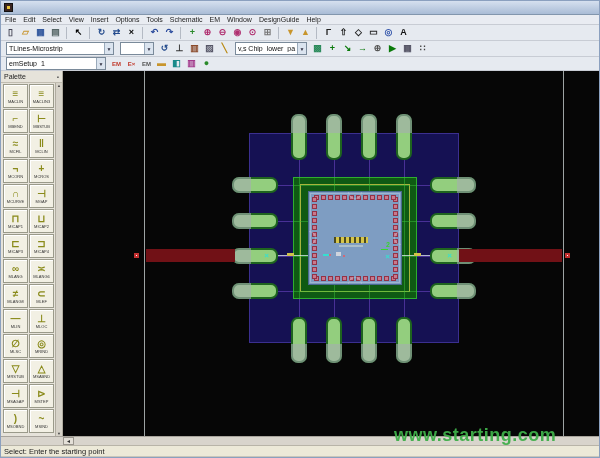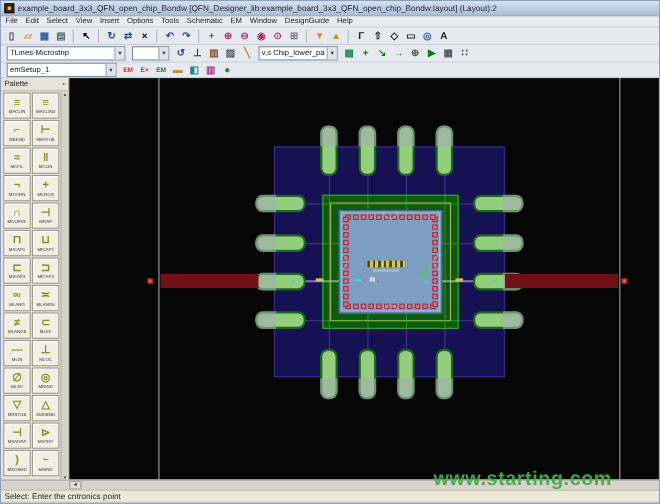--- a/index.html
+++ b/index.html
@@ -37,21 +37,20 @@
   #status{position:absolute;left:0;top:444px;width:600px;height:11px;background:#ece9d8;border-top:1px solid #b8b4a8;display:flex;align-items:center;padding:0 3px}
   #status span{font-size:7.5px;color:#222}
   #bottomedge{position:absolute;left:0;top:455px;width:600px;height:3px;background:#cac6ba}
   #watermark{position:absolute;left:393px;top:424px;font-size:18px;font-weight:bold;letter-spacing:.5px;color:rgba(62,174,73,.95);z-index:50;white-space:nowrap}
 </style>
 </head>
 <body>
 
 <div class="titlebar">
   <div class="wicon"></div>
-  <div class="title">example_board_3x3_QFN_open_chip_Bondw [QFN_Designer_lib:example_board_3x3_QFN_open_chip_Bondw:layout] (Layout):2</div>
 </div>
 
 <div class="menubar">
     <span class="mi">File</span>
     <span class="mi">Edit</span>
     <span class="mi">Select</span>
     <span class="mi">View</span>
     <span class="mi">Insert</span>
     <span class="mi">Options</span>
     <span class="mi">Tools</span>
@@ -399,17 +398,17 @@
     <div style="position: absolute; left: 502px; top: 182px; width: 5px; height: 5px; background: rgb(194, 48, 48); z-index: 9;">
       <div style="position: absolute; left: 2px; top: 2px; width: 1px; height: 1px; background: rgb(255, 255, 255);"></div>
     </div>
   </div>
 
 <div id="hscroll">
   <div class="sbtn">◄</div>
 </div>
 
 <div id="status">
-  <span>Select: Enter the cntronics point</span>
+  <span>Select: Enter the starting point</span>
 </div>
 <div id="bottomedge"></div>
 
 <div id="watermark">www.starting.com</div>
 
 </body></html>

